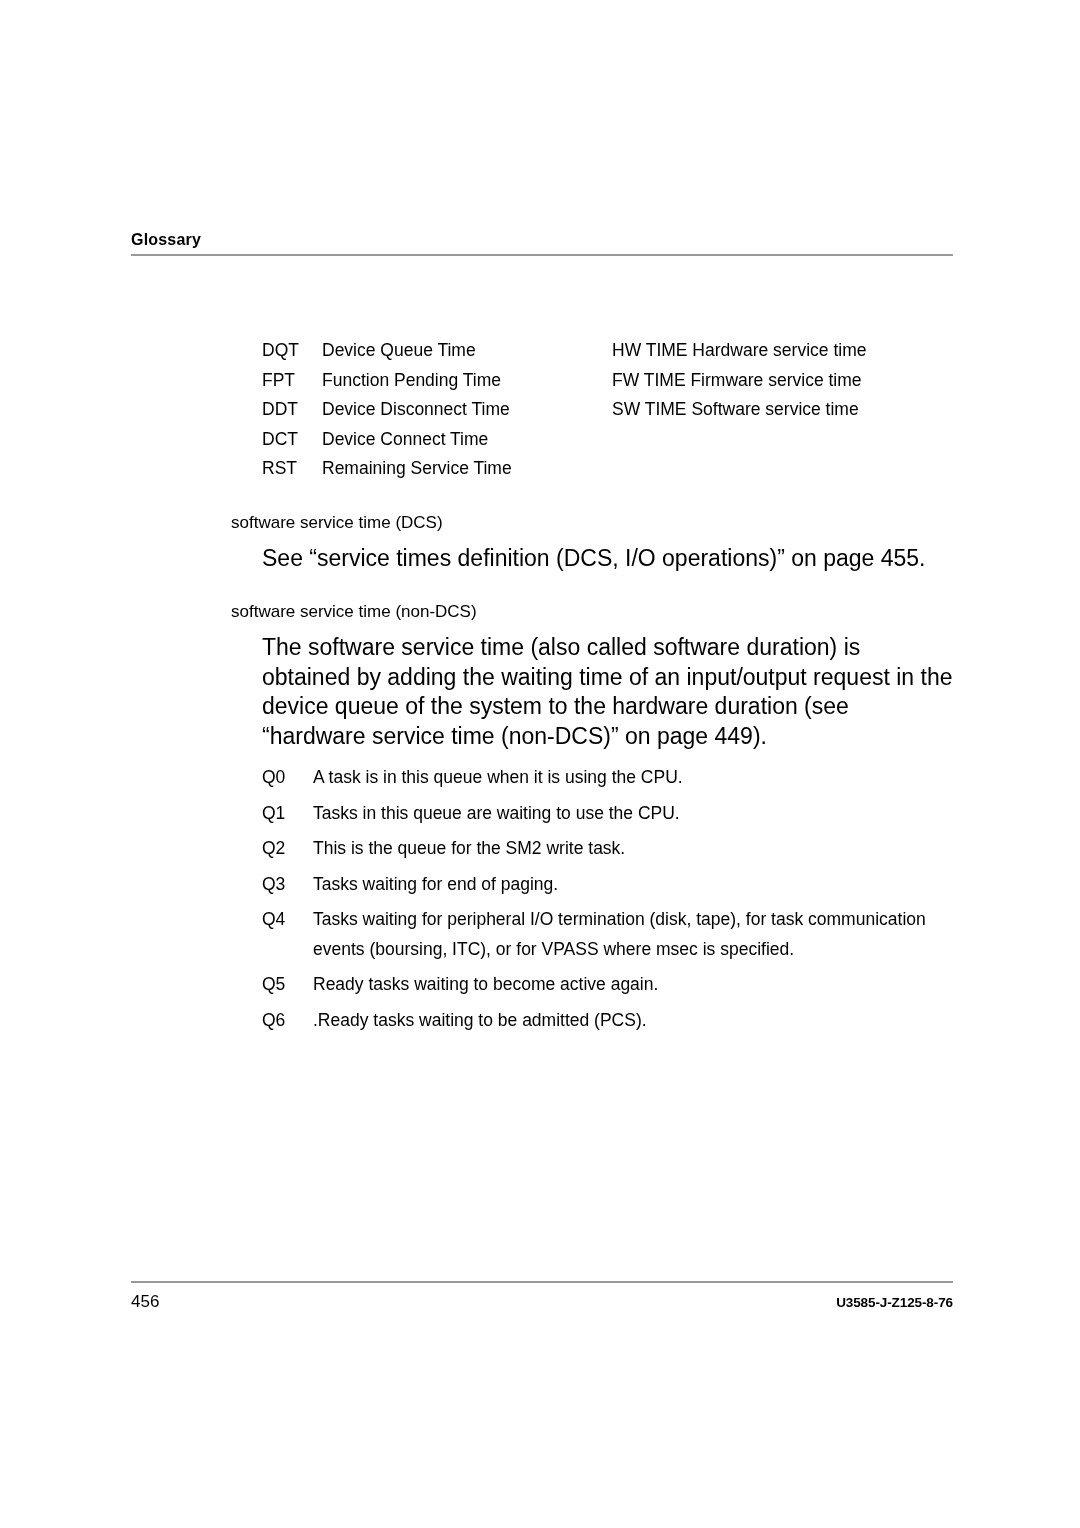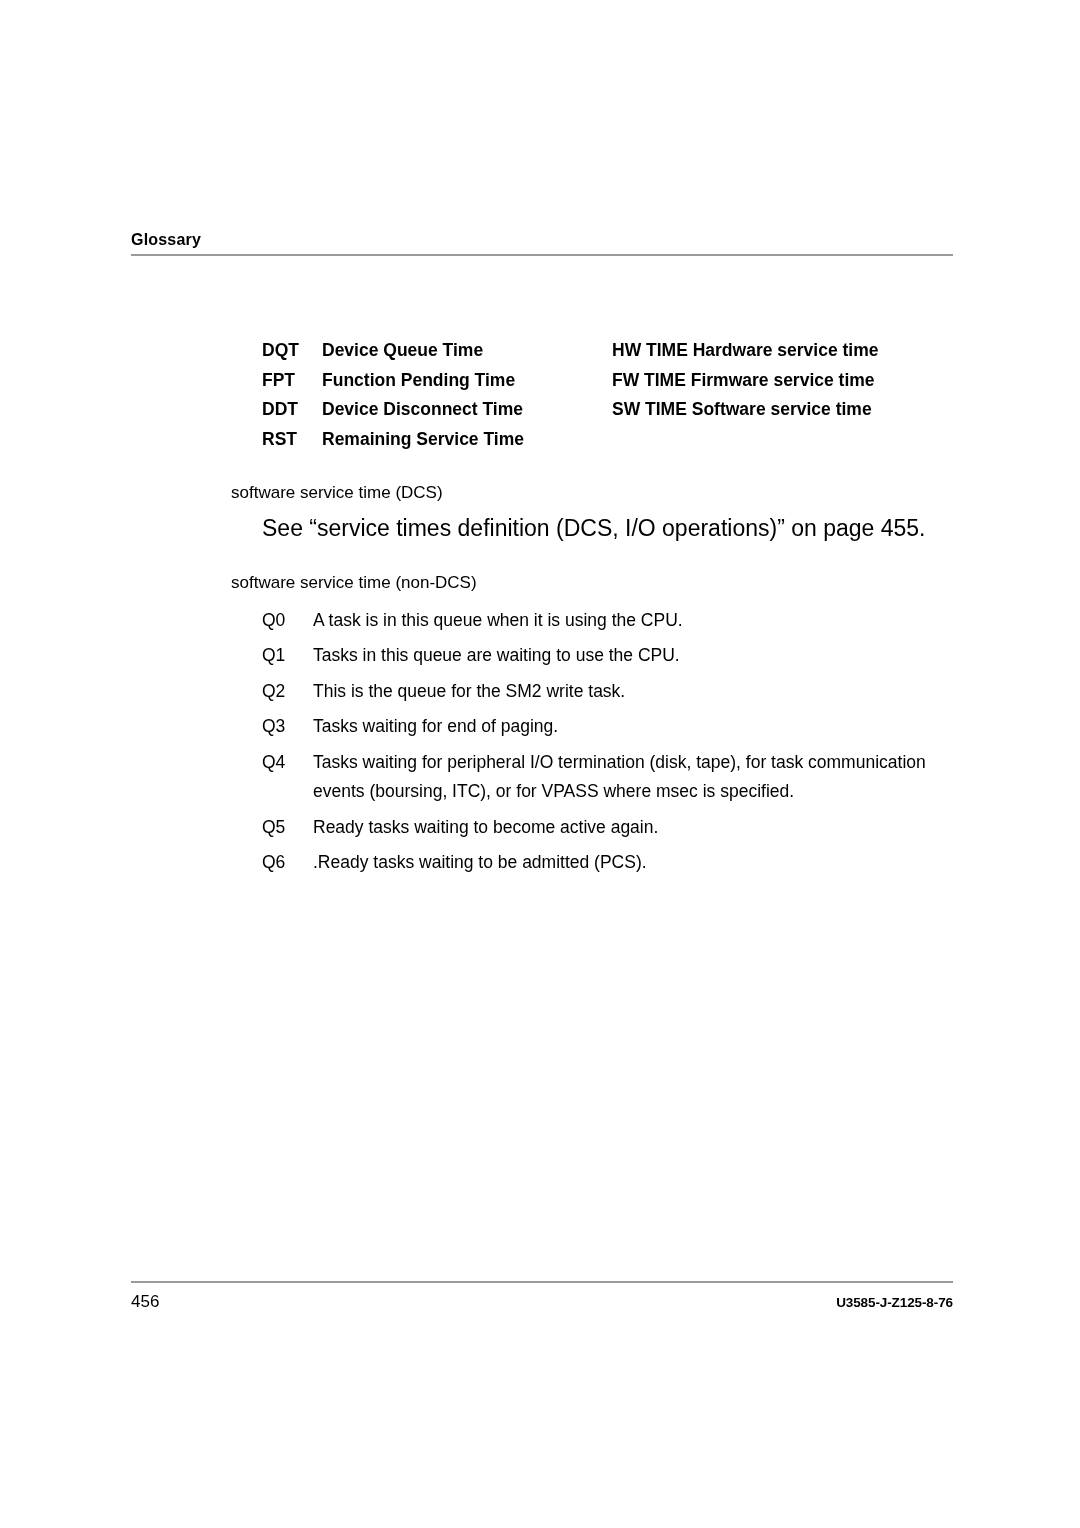--- a/index.html
+++ b/index.html
@@ -45,21 +45,20 @@
     left: 231px;
     top: 336px;
     width: 722px;
   }
 
   
   .abbr-table {
     margin-left: 31px;
     width: 691px;
     border-collapse: collapse;
-    font-weight: bold;
   }
   .abbr-table td {
     padding: 0;
     vertical-align: top;
     font-size: 17.5px;
     line-height: 29.5px;
     white-space: nowrap;
   }
   .abbr-code { width: 60px; }
   .abbr-desc { width: 290px; }
@@ -145,31 +144,37 @@
           <td class="abbr-code">FPT</td>
           <td class="abbr-desc">Function Pending Time</td>
           <td class="abbr-right">FW TIME Firmware service time</td>
         </tr>
         <tr>
           <td class="abbr-code">DDT</td>
           <td class="abbr-desc">Device Disconnect Time</td>
           <td class="abbr-right">SW TIME Software service time</td>
         </tr>
         <tr>
+          <td class="abbr-code">DCT</td>
+          <td class="abbr-desc">Device Connect Time</td>
+          <td class="abbr-right"></td>
+        </tr>
+        <tr>
           <td class="abbr-code">RST</td>
           <td class="abbr-desc">Remaining Service Time</td>
           <td class="abbr-right"></td>
         </tr>
       </tbody>
     </table>
 
     <div class="term">software service time (DCS)</div>
     <div class="def">See “service times definition (DCS, I/O operations)” on page 455.</div>
 
     <div class="term">software service time (non-DCS)</div>
+    <div class="def">The software service time (also called software duration) is obtained by adding the waiting time of an input/output request in the device queue of the system to the hardware duration (see “hardware service time (non-DCS)” on page 449).</div>
 
 
     <table class="queue-list">
       <tbody>
         <tr>
           <td class="queue-label">Q0</td>
           <td class="queue-text">A task is in this queue when it is using the CPU.</td>
         </tr>
         <tr>
           <td class="queue-label">Q1</td>

